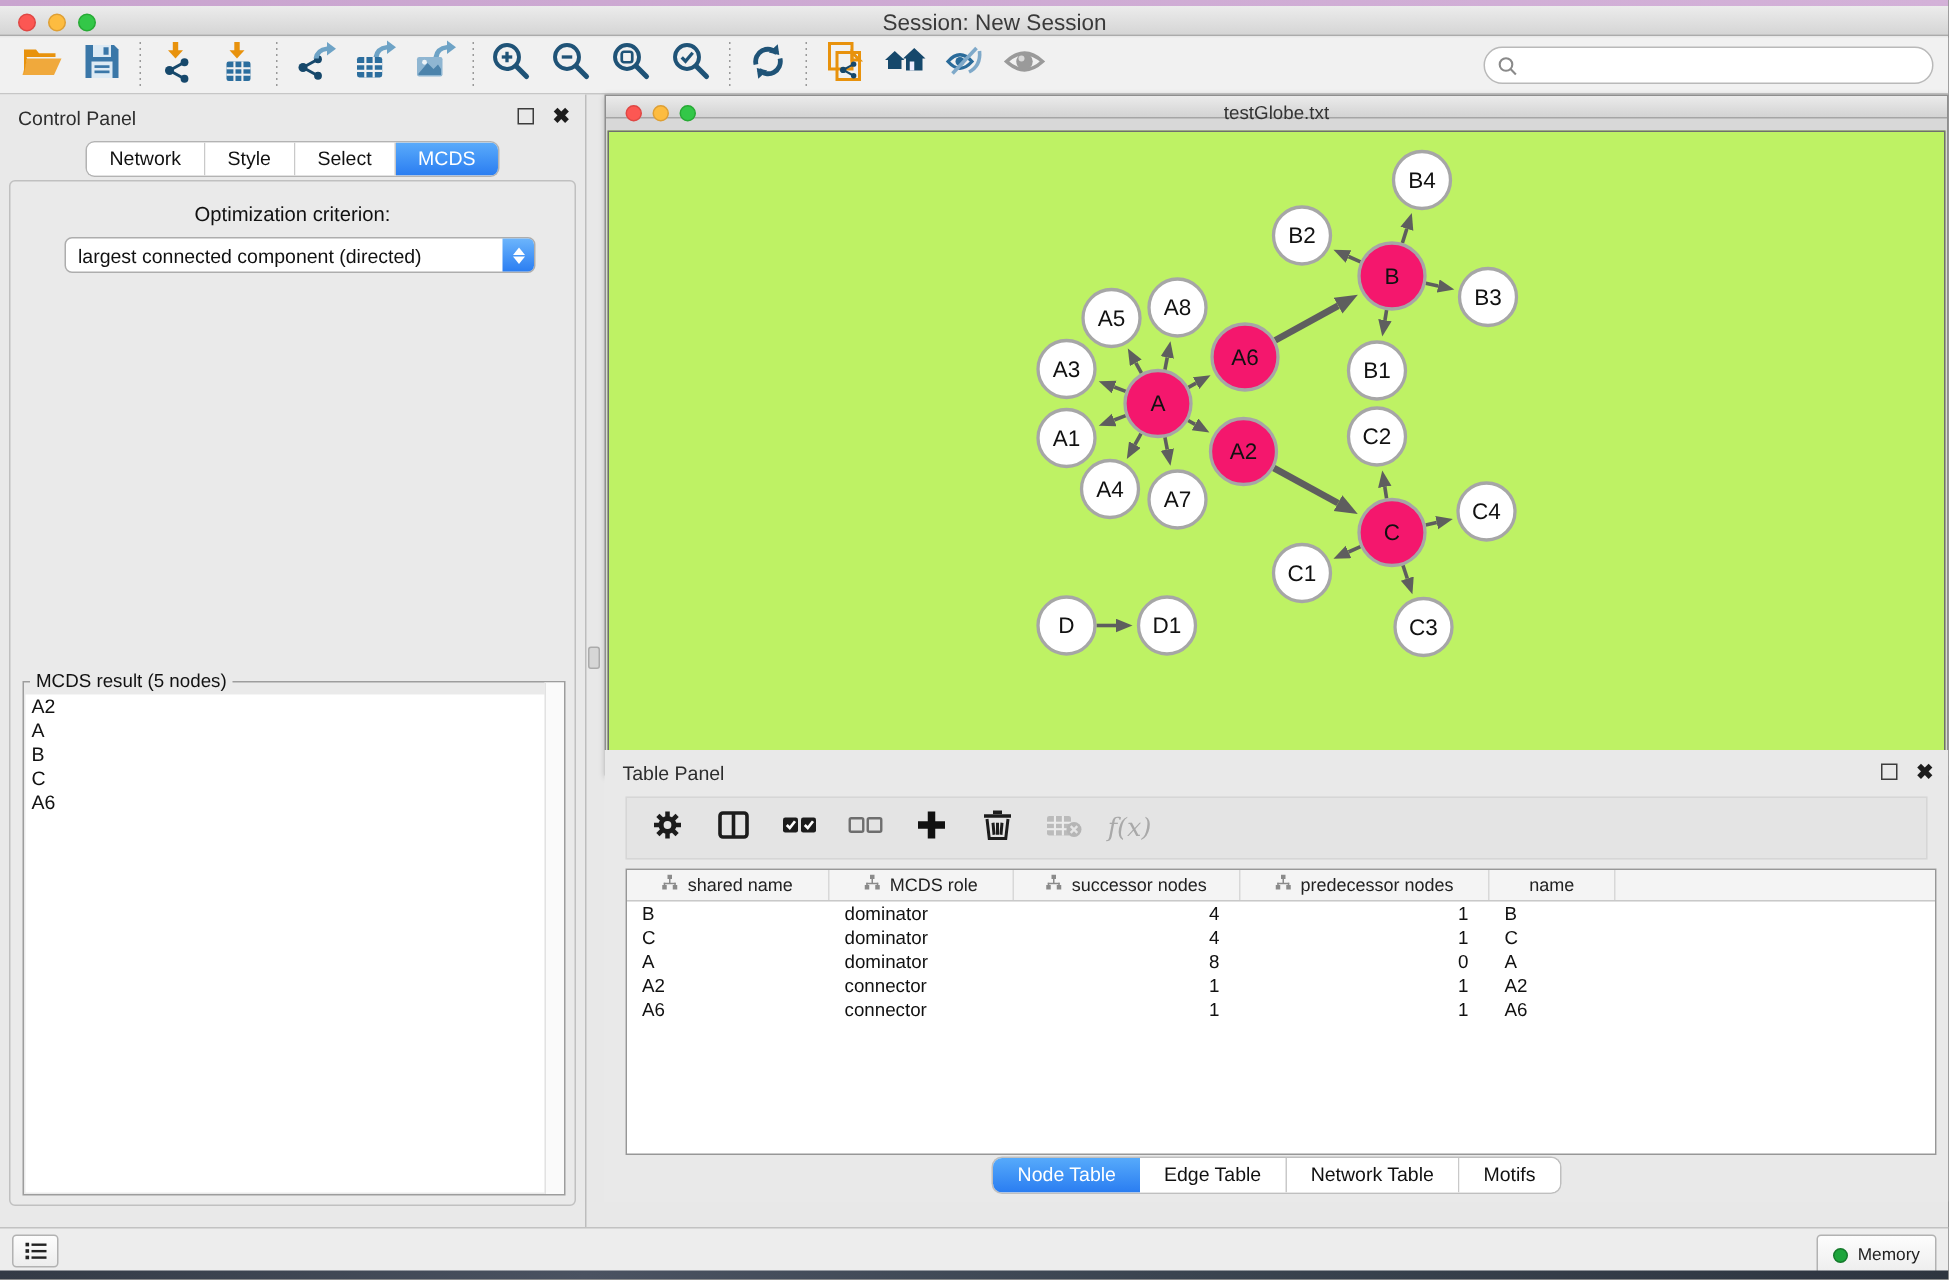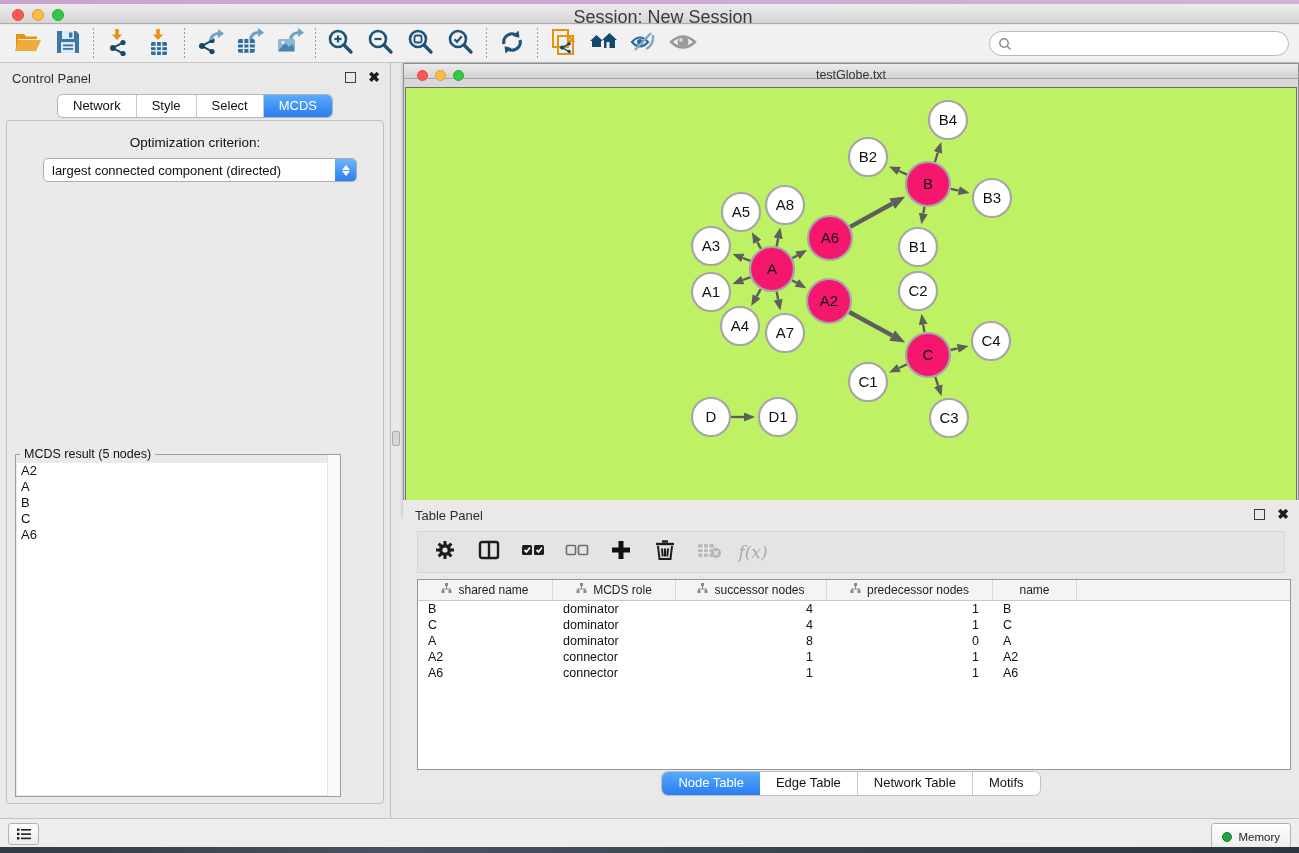--- a/index.html
+++ b/index.html
@@ -7,21 +7,21 @@
   #screen {
     position:relative; width:1299px; height:853px; overflow:hidden;
     font-family:"Liberation Sans", sans-serif; background:#e8e8e8; color:#222;
   }
   
   .wallpaper-top { position:absolute; left:0; top:0; width:1299px; height:4px;
     background:linear-gradient(90deg,#c9a4cf,#d3b1d8); }
   .titlebar { position:absolute; left:0; top:4px; width:1299px; height:20px;
     background:linear-gradient(#ececec,#d5d5d5); border-bottom:1px solid #ababab; }
   .titlebar .title { position:absolute; left:0; right:0; top:3px; text-align:center;
-    font-size:18px; color:#3a3a3a;padding-left:27px; }
+    font-size:15px; color:#3a3a3a;padding-left:27px; }
   .lights { position:absolute; left:12px; top:5px; display:flex; gap:8px; }
   .light { width:12px; height:12px; border-radius:50%; }
   .light.red { background:#fc5753; border:1px solid #df4744; }
   .light.yellow { background:#fdbc40; border:1px solid #de9f34; }
   .light.green { background:#33c748; border:1px solid #27aa35; }
 
   .toolbar { position:absolute; left:0; top:25px; width:1299px; height:38px;
     background:#f1f1f1; border-bottom:1px solid #c6c6c6; display:flex; align-items:center;
     padding-left:8px; }
   .tb-btn { width:40px; height:34px; display:flex; align-items:center; justify-content:center; }
@@ -55,21 +55,21 @@
     border:1px solid #adadad; border-radius:5px; display:flex; align-items:center; }
   .combo-text { flex:1; font-size:13px; padding-left:8px; color:#111; white-space:nowrap; }
   .combo-btn { width:21px; height:22px; margin:0; border-radius:0 4px 4px 0;
     background:linear-gradient(#6cb5fc,#2b7ef2); display:flex; flex-direction:column;
     align-items:center; justify-content:center; gap:1px; }
   .combo-btn .tri-up { width:0;height:0;border-left:4px solid transparent;border-right:4px solid transparent;border-bottom:5px solid #fff; }
   .combo-btn .tri-down { width:0;height:0;border-left:4px solid transparent;border-right:4px solid transparent;border-top:5px solid #fff; }
   .cp-buttons { position:absolute; top:72px; left:0; right:0; display:flex; justify-content:center; gap:14px; }
   .push-btn { background:linear-gradient(#ffffff,#f2f2f2); border:1px solid #b5b5b5; border-radius:4px;
     font-size:13px; padding:3px 16px 4px; color:#111; font-family:"Liberation Sans",sans-serif; }
-  .result-fieldset { position:absolute; left:8px; top:333px; width:326px; height:343px;
+  .result-fieldset { position:absolute; left:8px; top:333px; width:362px; height:343px;
     border:1px solid #9d9d9d; }
   .result-legend { position:absolute; top:-8px; left:4px; background:#eaeaea; padding:0 4px;
     font-size:12.5px; color:#111; }
   .result-list { position:absolute; left:1px; top:8px; right:1px; bottom:1px; background:#fff;
     overflow:hidden; }
   .result-scroll { position:absolute; right:0; top:0; bottom:0; width:13px; background:#fafafa;
     border-left:1px solid #e2e2e2; }
   .result-item { font-size:13px; line-height:16px; padding-left:4px; color:#111; }
 
   

